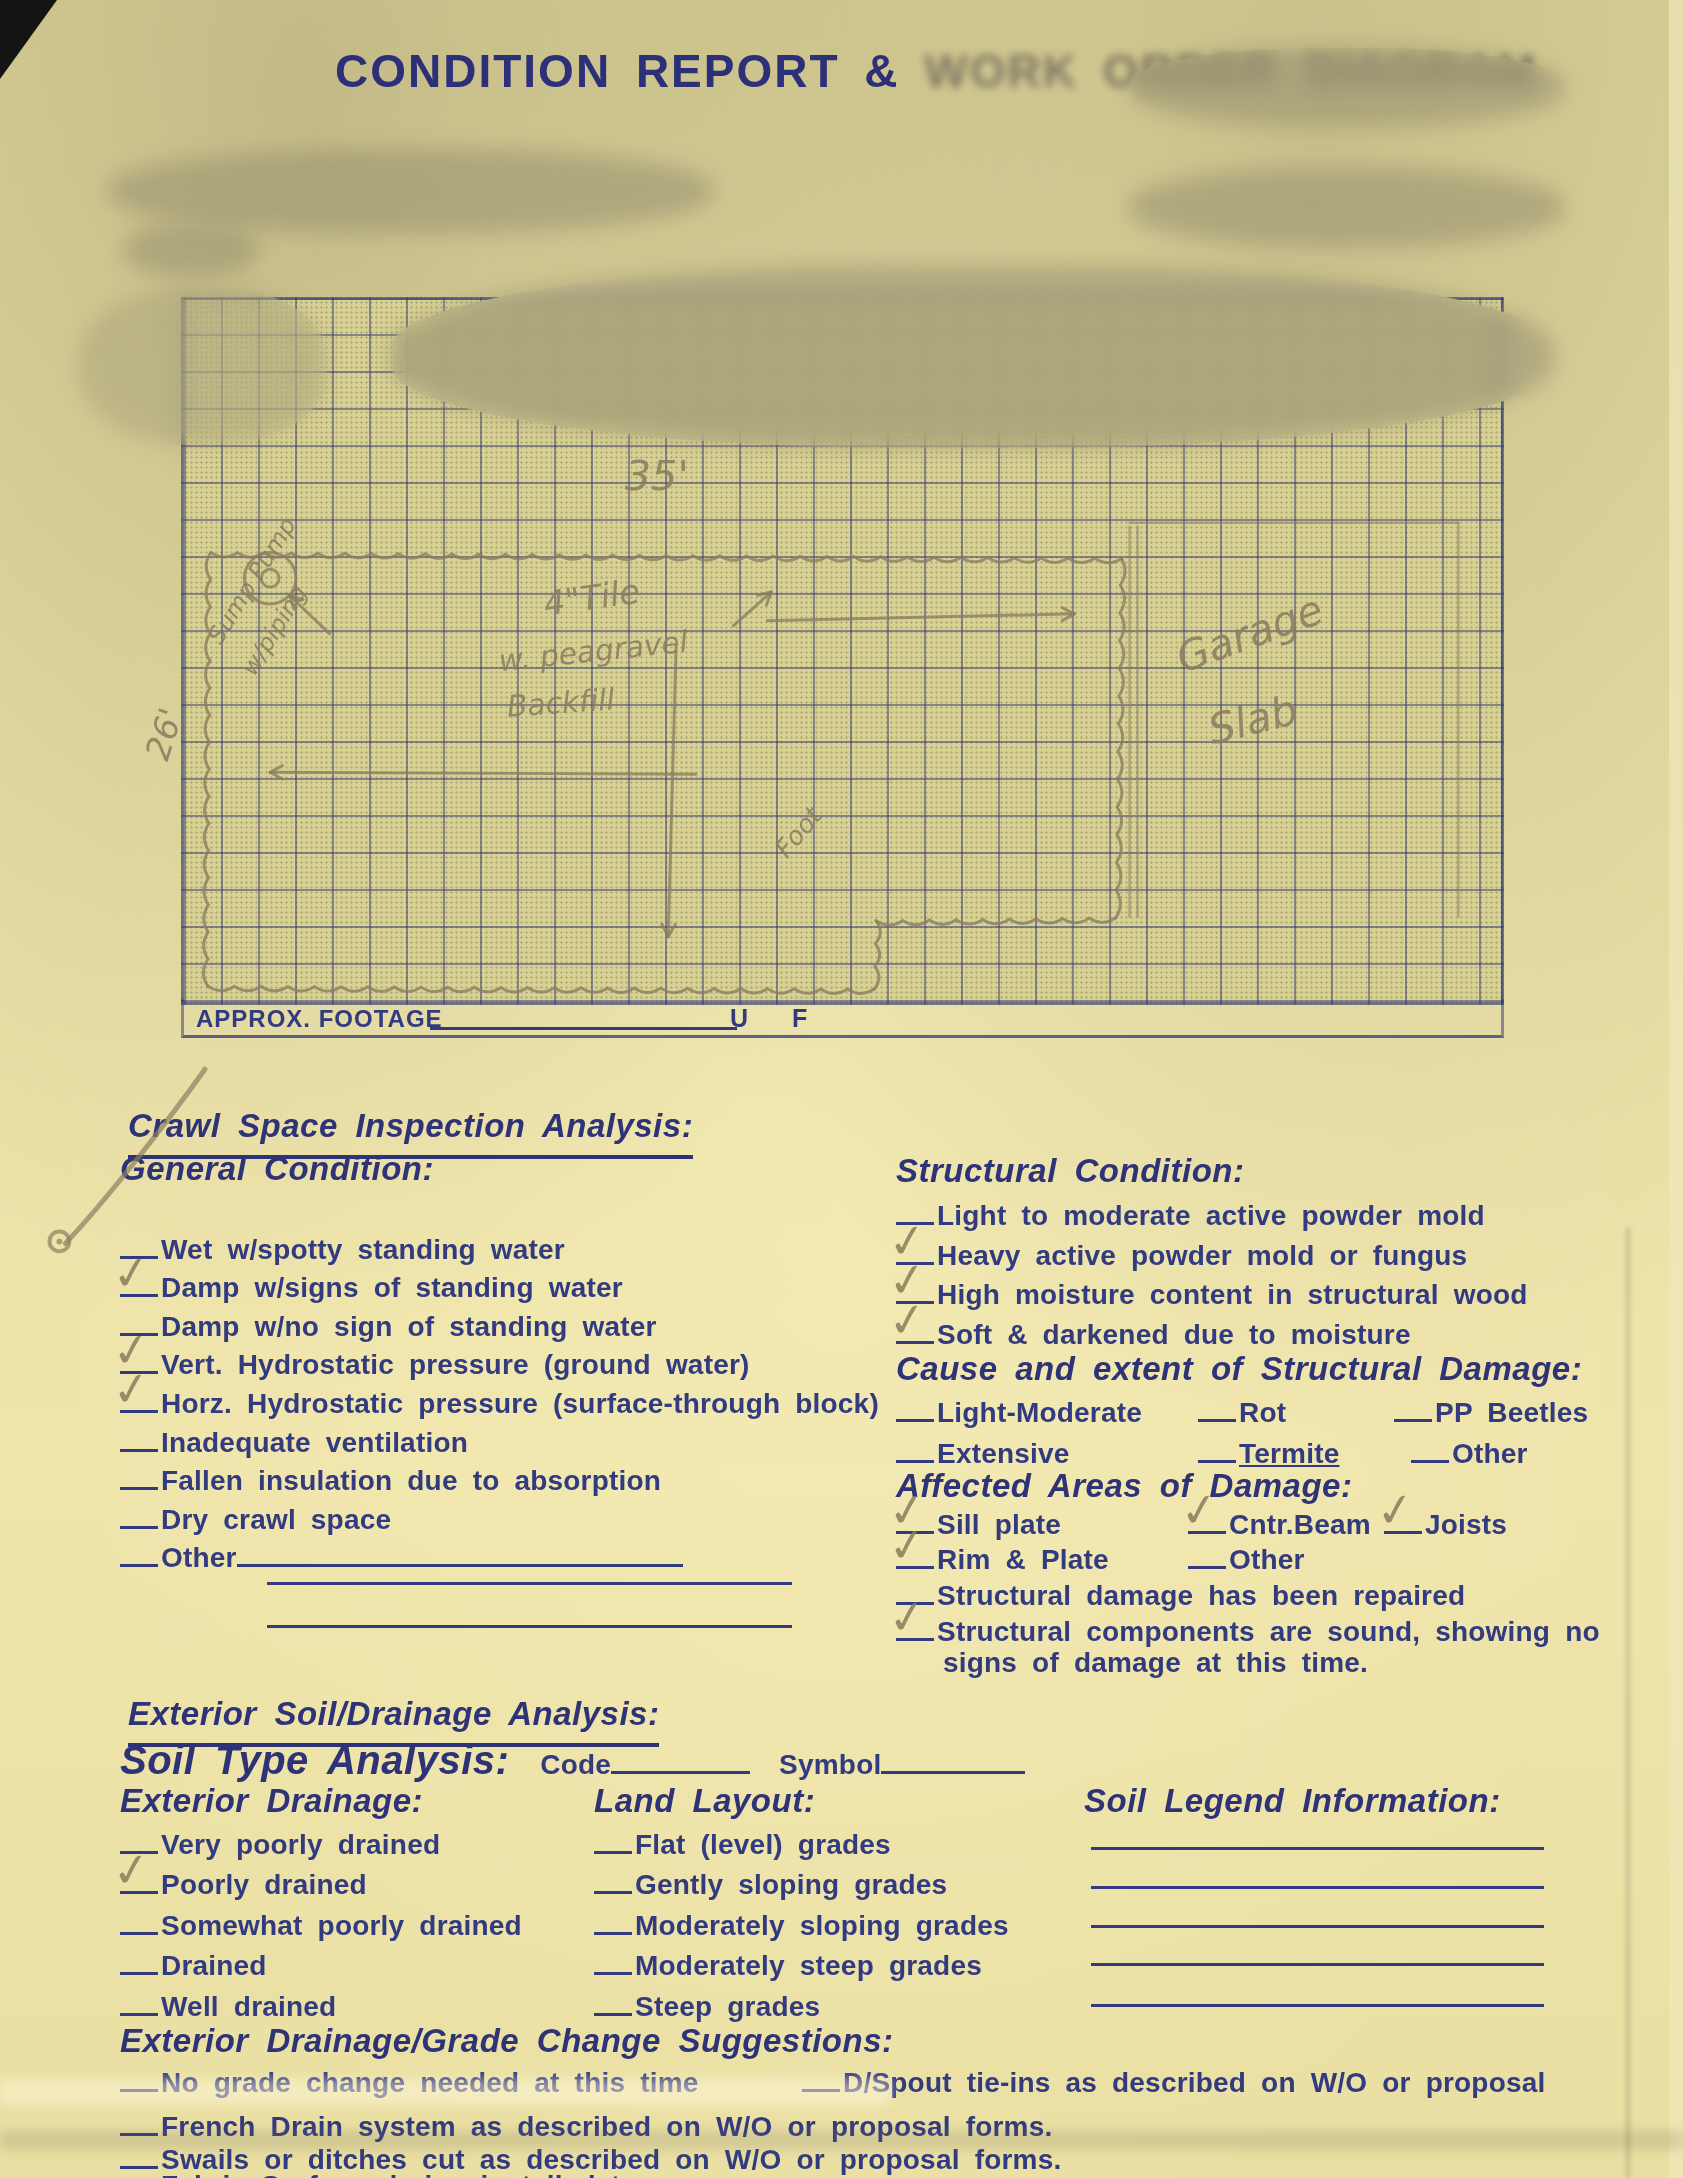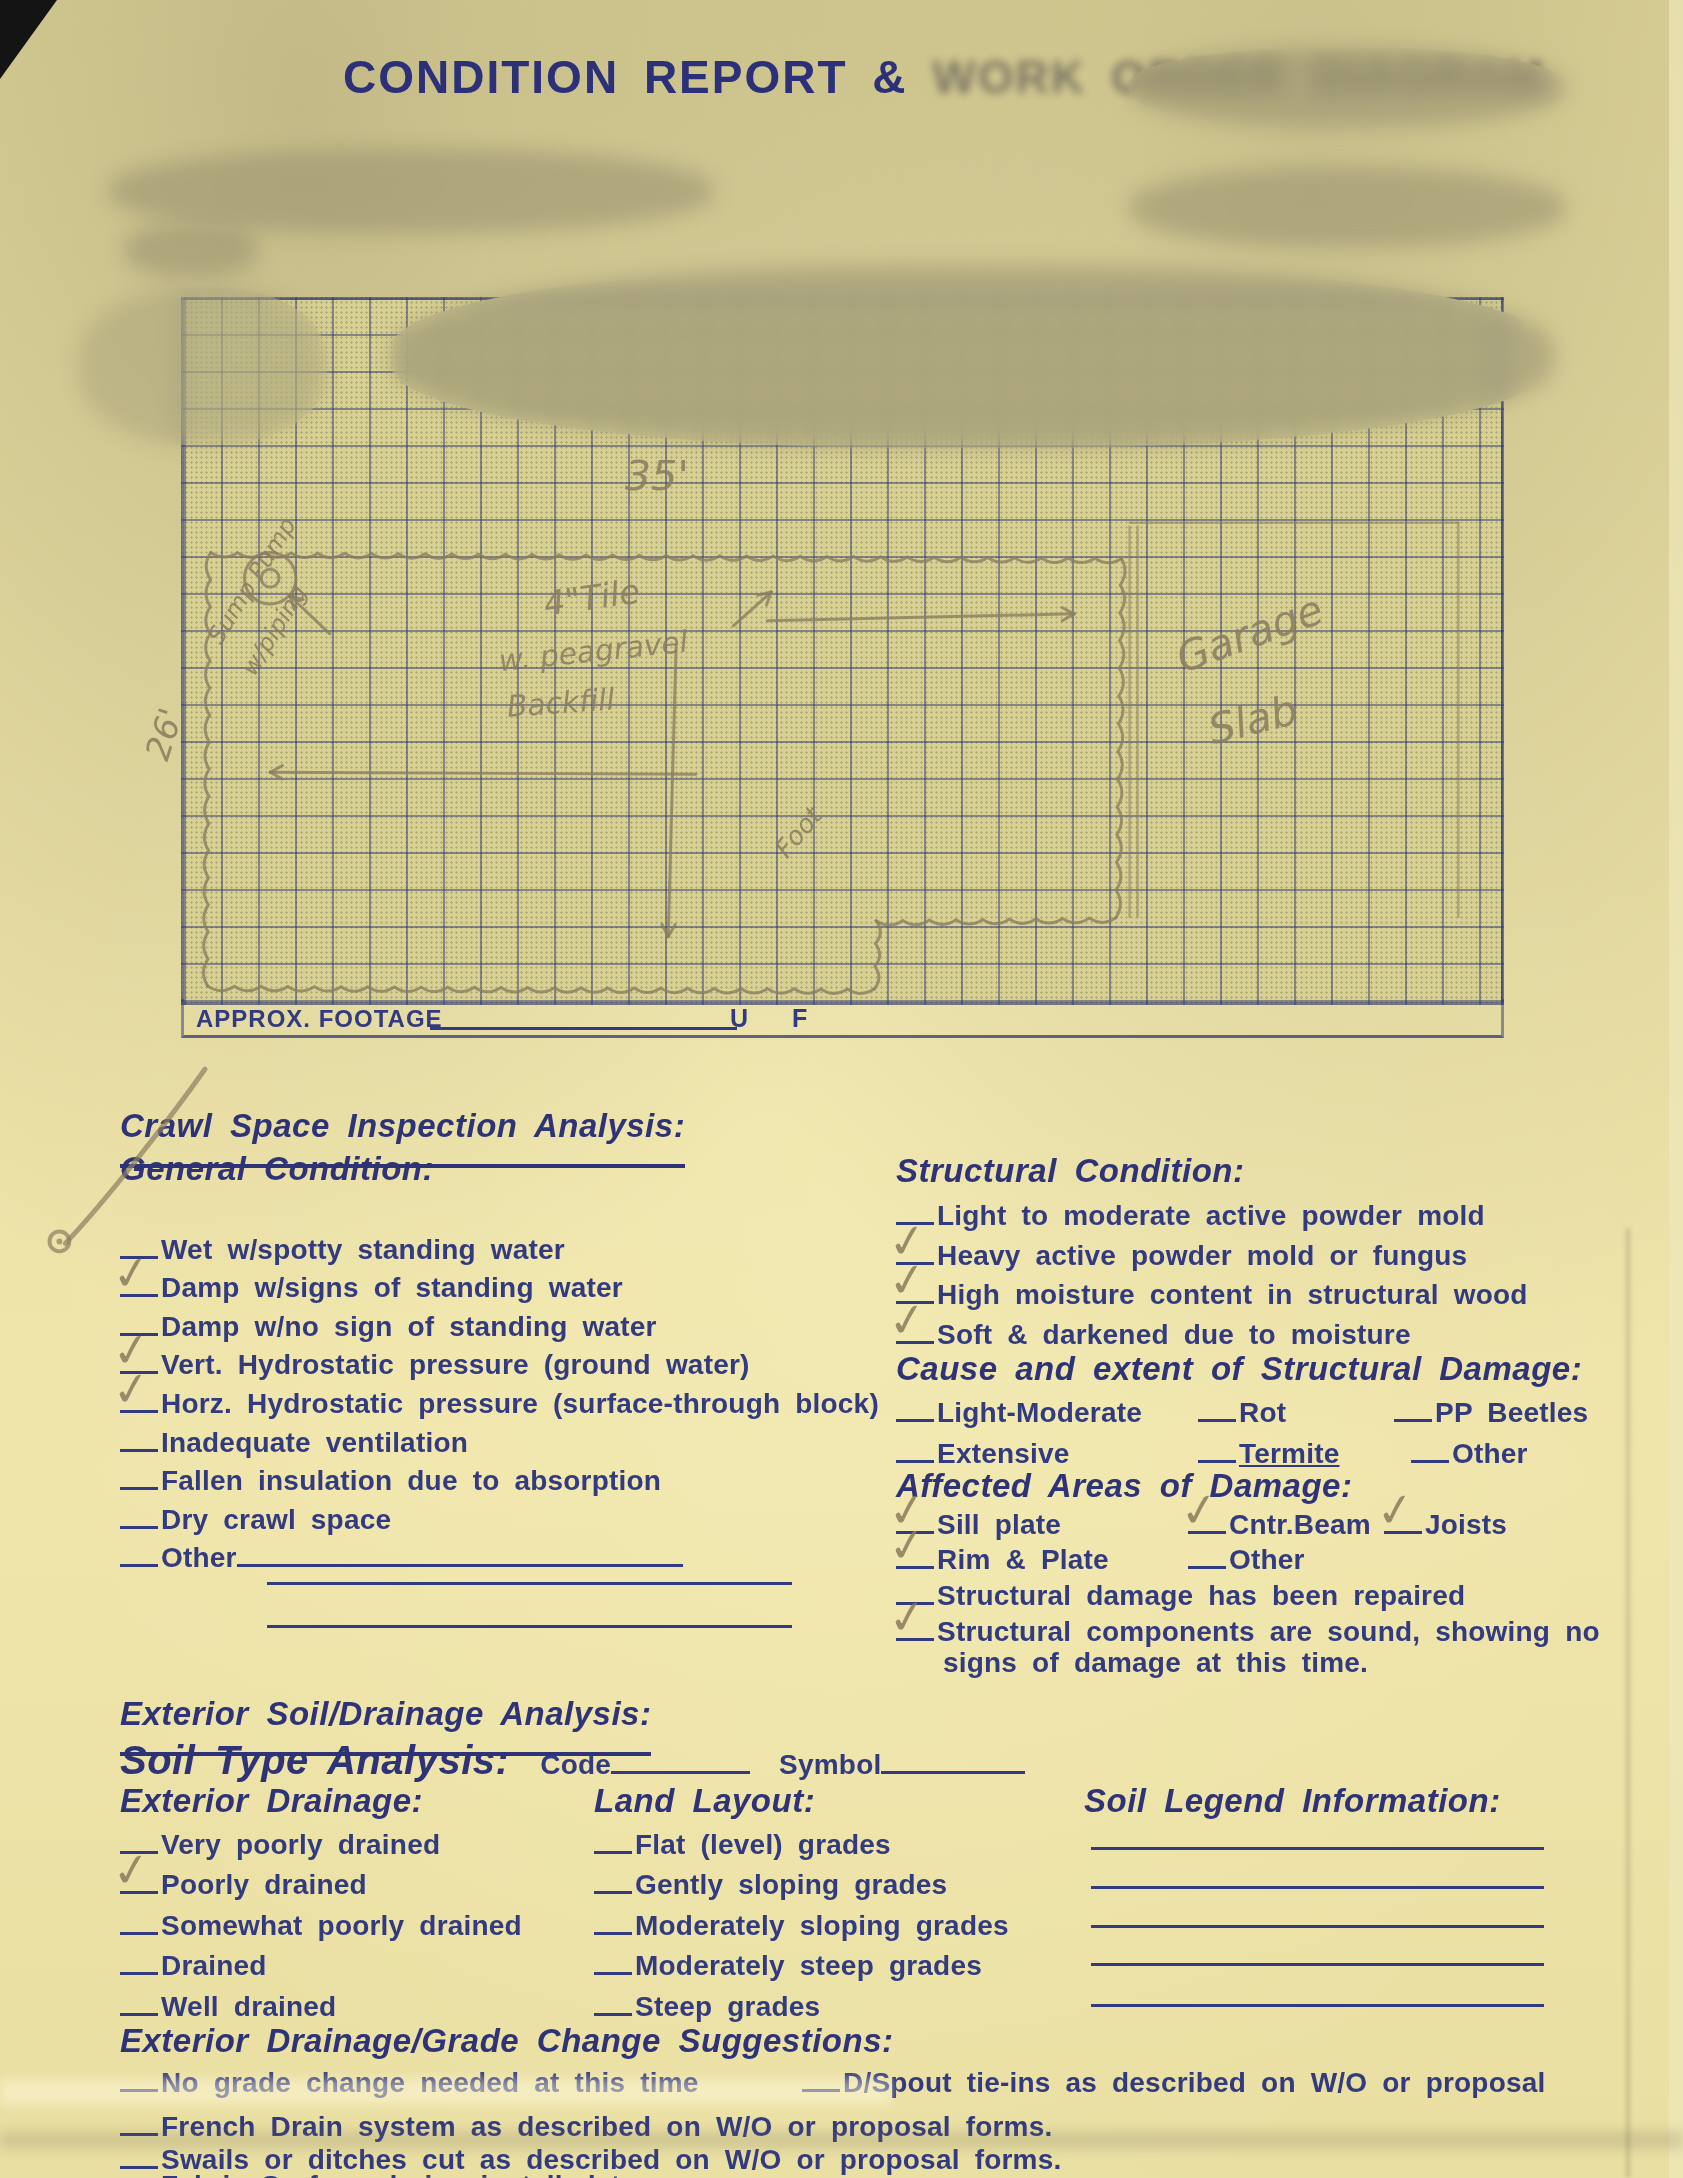--- a/index.html
+++ b/index.html
@@ -5,22 +5,22 @@
   html,body{margin:0;padding:0;}
   .page{position:relative;width:1683px;height:2178px;overflow:hidden;
     font-family:"Liberation Sans",sans-serif;
     background:
       radial-gradient(ellipse at 18% 5%, rgba(112,106,80,.30), transparent 42%),
       radial-gradient(ellipse at 78% 7%, rgba(112,106,80,.26), transparent 45%),
       radial-gradient(ellipse at 50% 55%, rgba(255,248,205,.25), transparent 70%),
       linear-gradient(#e5db9d, #ebe1a5 30%, #efe5ab 68%, #e9dfa2);}
   .ink{color:#323a80;}
   
-  .title{position:absolute;left:335px;top:50px;font-weight:bold;font-size:46px;
-    letter-spacing:2px;word-spacing:10px;color:#2c3078;white-space:nowrap;margin-left:8px;}
+  .title{position:absolute;left:335px;top:44px;font-weight:bold;font-size:46px;
+    letter-spacing:2px;word-spacing:10px;color:#2c3078;white-space:nowrap;}
   .title .t2{color:#6f695b;filter:blur(4px);opacity:.85;}
   
   .blob{position:absolute;background:rgba(140,133,104,.45);border-radius:45%;
     -webkit-backdrop-filter:blur(6px);backdrop-filter:blur(6px);filter:blur(10px);z-index:5;}
   .corner{position:absolute;left:0;top:0;width:57px;height:79px;background:#141414;
     clip-path:polygon(0 0,100% 0,0 100%);z-index:7;}
   .crease-h{position:absolute;background:rgba(120,110,85,.22);filter:blur(6px);z-index:6;}
   .crease-l{position:absolute;background:rgba(255,250,220,.5);filter:blur(6px);z-index:6;}
   .crease-v{position:absolute;background:rgba(120,110,85,.3);filter:blur(2px);z-index:6;}
   .edge-r{position:absolute;right:0;top:0;width:14px;height:2178px;background:rgba(238,231,185,.7);z-index:6;}
@@ -37,21 +37,21 @@
   .hw{fill:#8b7e60;font-family:"DejaVu Sans",sans-serif;font-style:italic;opacity:.88;}
   .grid-footer{position:absolute;left:181px;top:999px;width:1317px;height:36px;z-index:2;
     border-bottom:3px solid rgba(48,56,118,.75);border-left:3px solid rgba(48,56,118,.5);
     border-right:3px solid rgba(48,56,118,.5);}
   .grid-footer .lbl{position:absolute;left:12px;top:6px;font-weight:bold;font-size:24px;letter-spacing:1px;}
   .grid-footer .fl{position:absolute;left:246px;top:28px;width:307px;border-bottom:3px solid #323a80;}
   .grid-footer .uf{position:absolute;top:5px;font-weight:bold;font-size:25px;}
   
   .sec-h{position:absolute;font-weight:bold;font-style:italic;font-size:33px;
     letter-spacing:0.5px;word-spacing:8px;color:#2e3378;white-space:nowrap;z-index:3;}
-  .sec-h.hu{border-bottom:4px solid #2e3378;padding-bottom:19px;}
+  .sec-h.hu{border-bottom:4px solid #2e3378;padding-bottom:10px;margin-left:8px;}
   .item{position:absolute;font-weight:bold;font-size:28px;line-height:1;color:#323a80;
     white-space:nowrap;word-spacing:7px;letter-spacing:0.2px;z-index:3;}
   .item .bl{display:inline-block;width:38px;height:.85em;border-bottom:3px solid #323a80;margin-right:3px;}
   .item .uline{display:inline-block;height:.85em;border-bottom:3px solid #323a80;}
   .check{position:absolute;left:-8px;top:-20px;font-size:46px;font-weight:normal;color:#8a7c5c;
     transform:rotate(-8deg);opacity:.85;display:none;font-family:"DejaVu Sans",sans-serif;}
   .check.on{display:block;}
   .blank-line{position:absolute;border-bottom:3px solid #323a80;z-index:3;}
   .pencil-overlay{position:absolute;left:0;top:0;z-index:6;pointer-events:none;}
 </style>

